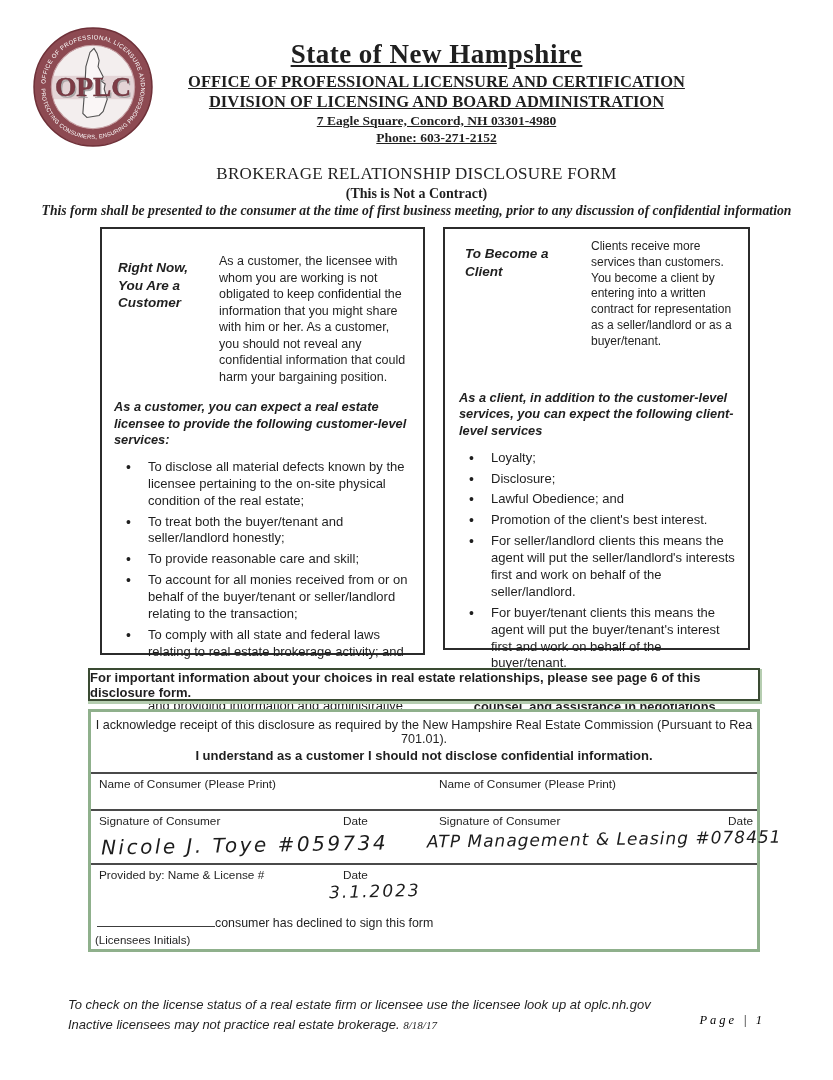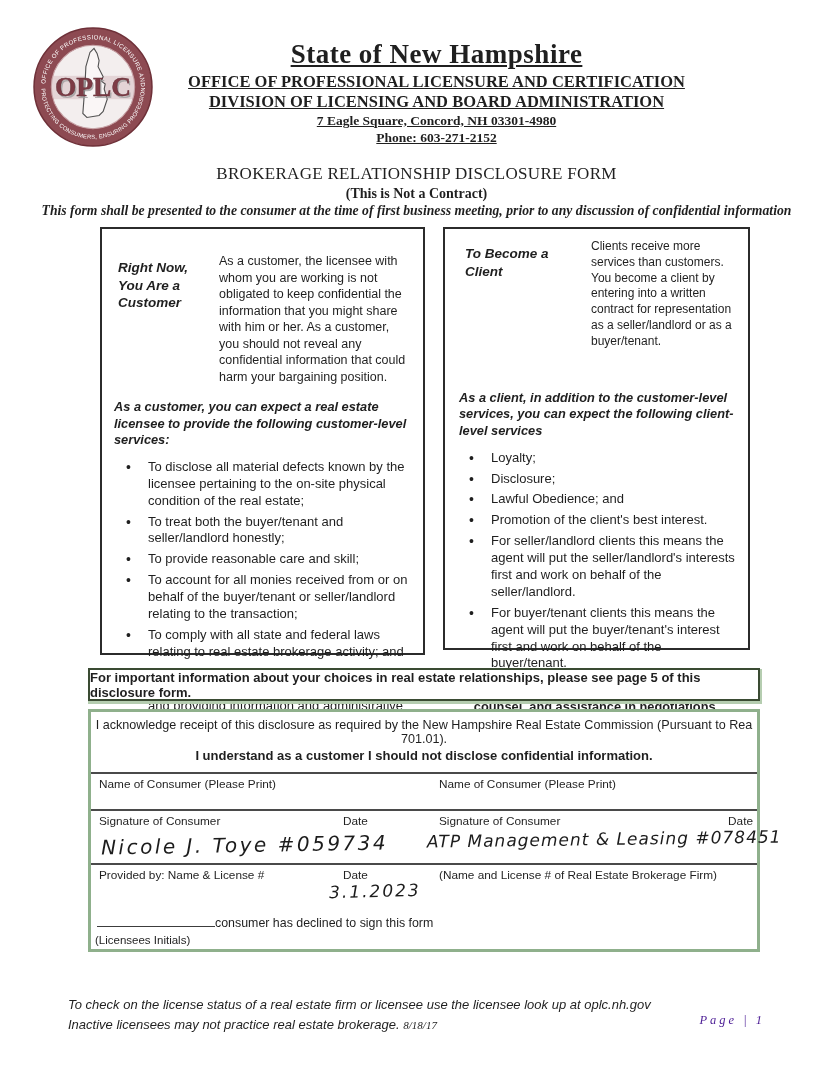--- a/index.html
+++ b/index.html
@@ -131,21 +131,21 @@
   .footer-line2 {
     position: absolute; left: 68px; top: 1017px;
     font-size: 13px; font-style: italic;
   }
   .footer-rev {
     font-family: "Liberation Serif", serif; font-size: 11px; font-style: italic;
   }
   .page-num {
     position: absolute; right: 68px; top: 1013px;
     font-family: "Liberation Serif", serif;
-    font-size: 12.5px; font-style: italic; letter-spacing: 3px; color: #4c1d95;
+    font-size: 12.5px; font-style: italic; letter-spacing: 3px; color: #000000;
   }
 </style>
 </head>
 <body>
 
 <div class="page">
 
   <div class="seal">
     <svg viewBox="0 0 120 120" width="122" height="122">
       <defs>
@@ -209,21 +209,21 @@
       <li>Disclosure;</li>
       <li>Lawful Obedience; and</li>
       <li>Promotion of the client's best interest.</li>
       <li>For seller/landlord clients this means the agent will put the seller/landlord's interests first and work on behalf of the seller/landlord.</li>
       <li>For buyer/tenant clients this means the agent will put the buyer/tenant's interest first and work on behalf of the buyer/tenant.</li>
     </ul>
     <div class="client-note">Client-level services also include advice, counsel, and assistance in negotiations.</div>
   </div>
 
   <div class="banner">
-    <span>For important information about your choices in real estate relationships, please see page 5 of this disclosure form.</span>
+    <span>For important information about your choices in real estate relationships, please see page 6 of this disclosure form.</span>
   </div>
 
   <div class="ack">
     <div class="ack-statement">
       <div class="ack-line1">I acknowledge receipt of this disclosure as required by the New Hampshire Real Estate Commission (Pursuant to Rea 701.01).</div>
       <div class="ack-line2">I understand as a customer I should not disclose confidential information.</div>
     </div>
 
     <div class="ack-row row-names">
       <span class="lbl" style="left:8px">Name of Consumer (Please Print)</span>
@@ -235,21 +235,20 @@
       <span class="lbl" style="left:252px">Date</span>
       <span class="lbl" style="left:348px">Signature of Consumer</span>
       <span class="lbl" style="right:4px">Date</span>
       <span class="hand hand-sig-left">Nicole J. Toye #059734</span>
       <span class="hand hand-sig-right">ATP Management &amp; Leasing #078451</span>
     </div>
 
     <div class="ack-row row-prov">
       <span class="lbl" style="left:8px">Provided by: Name &amp; License #</span>
       <span class="lbl" style="left:252px">Date</span>
-      <span class="lbl" style="left:348px">(Name and License # of Real Estate Brokerage Firm)</span>
       <span class="hand hand-date">3.1.2023</span>
     </div>
 
     <div class="declined-row">
       <span class="blank-line"></span><span>consumer has declined to sign this form</span>
     </div>
     <div class="initials-lbl">(Licensees Initials)</div>
   </div>
 
   <div class="footer-line1">To check on the license status of a real estate firm or licensee use the licensee look up at oplc.nh.gov</div>

